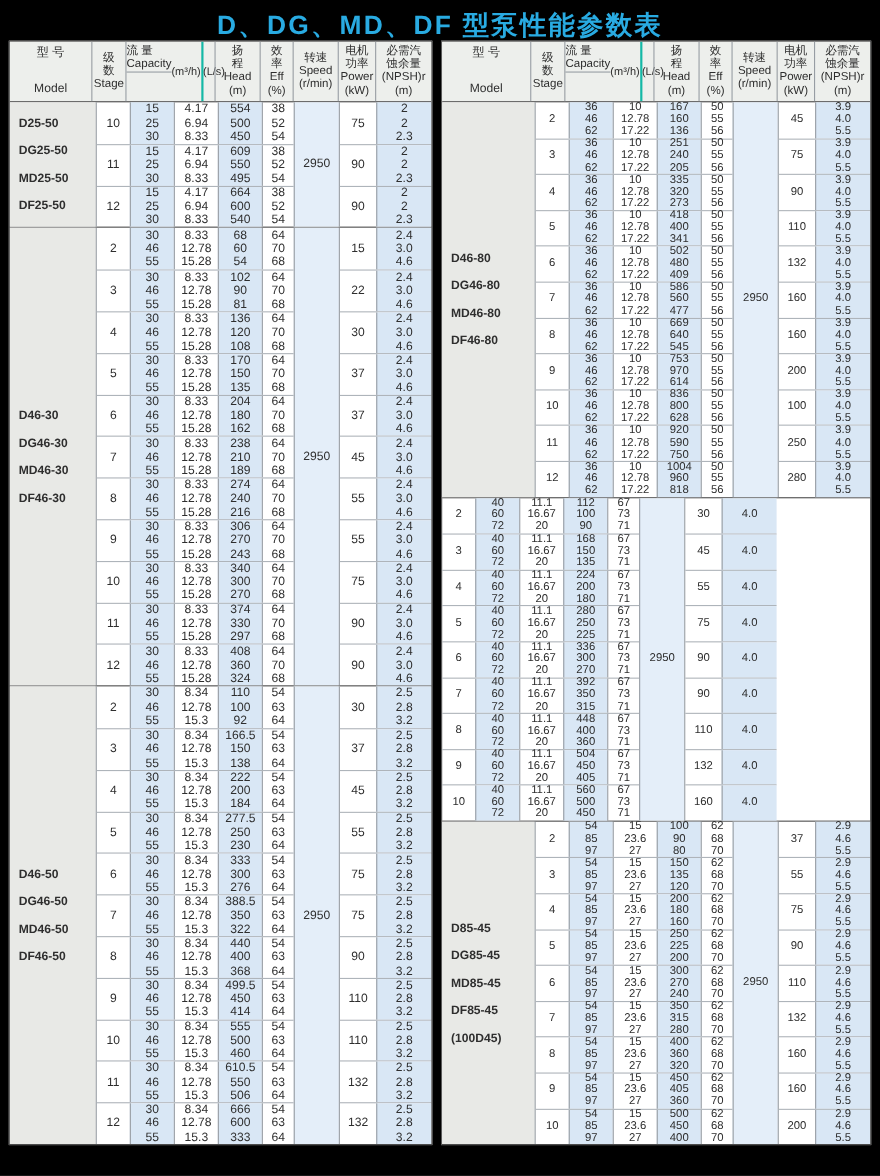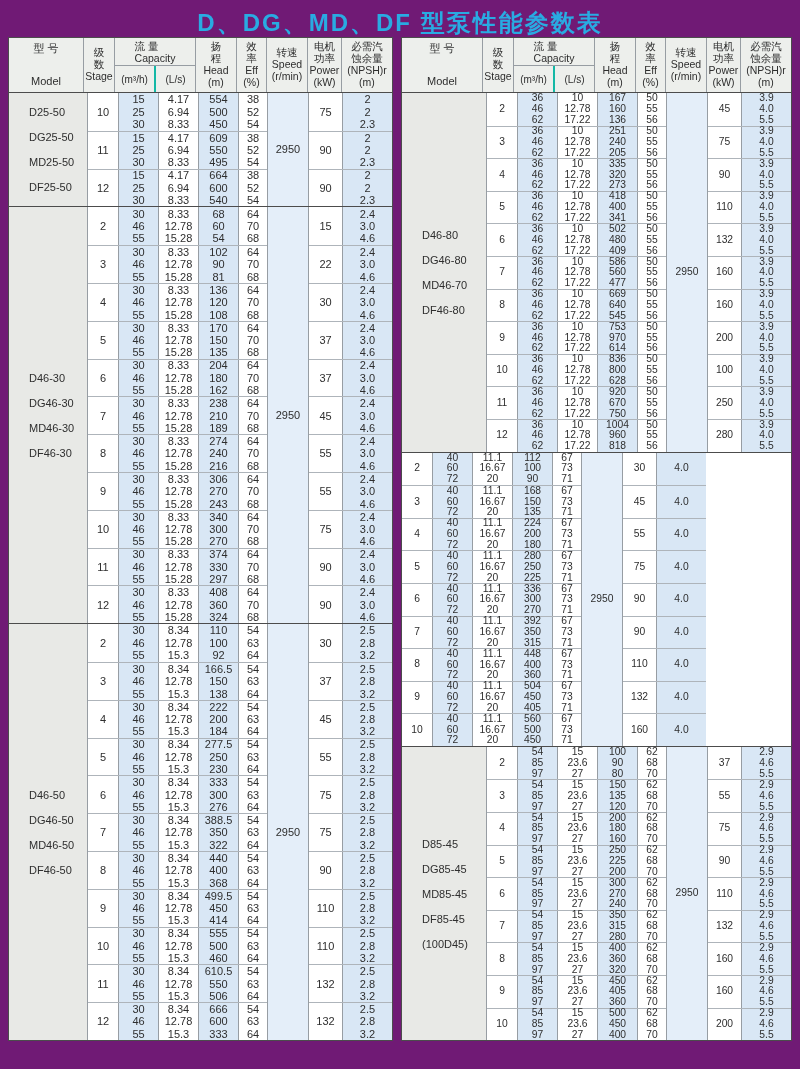--- a/index.html
+++ b/index.html
@@ -1,48 +1,48 @@
 <!DOCTYPE html>
 <html><head>
 <meta charset="utf-8">
 <style>
   html,body{margin:0;padding:0;background:#ffffff;width:800px;}
   body{font-family:"Liberation Sans","DejaVu Sans",sans-serif;color:#2e2e2e;}
-  .page{width:800px;height:1069px;overflow:hidden;background:#701a75;}
+  .page{width:800px;height:1069px;overflow:hidden;background:#000000;}
   .title{ text-align:center; font-size:24px; font-weight:bold; letter-spacing:2px;
           padding-top:7px; height:37px; box-sizing:border-box;}
   .tables{display:flex; gap:8px; padding:0 8px; align-items:flex-start;}
   .tbl{border:1.5px solid #4c4c4c; box-sizing:border-box; background:#fff;}
   .tbl-left{width:385px; --rowh:37.8px; --fs:11px; --lh:12.4px;}
   .tbl-right{width:391px; --rowh:32.6px; --fs:10.3px; --lh:10.8px;}
 
   
   .thead{display:flex; height:54px; background:#edefec; border-bottom:1.5px solid #4c4c4c;}
   .thead>div+div{border-left:1px solid #979da3;}
   .hcell{display:flex; align-items:center; justify-content:center; text-align:center;
          font-size:10.5px; line-height:11.8px; white-space:pre-line;}
   .model-h{flex:1; display:flex; flex-direction:column; justify-content:space-between;
            padding:5px 0 4px 0; font-size:11px;}
-  .cap-h{width:80px; display:flex; flex-direction:column;}
+  .cap-h{width:80px; display:flex; }
   .cap-top{height:27px; border-bottom:1px solid #979da3; display:flex; align-items:center;
            justify-content:center; white-space:pre-line; font-size:10.5px; line-height:12px;}
   .cap-sub{flex:1; display:flex;}
   .cap-sub>div{flex:1; display:flex; align-items:center; justify-content:center; font-size:10px;}
   .cap-sub>div+div{border-left:2px solid #14b8a6;}
 
   
   .c-stage{width:30px;} .c-m3h{width:40px;} .c-ls{width:40px;} .c-head{width:40px;}
   .c-eff{width:29px;} .c-speed{width:40px;} .c-power{width:33px;} .c-npsh{width:50px;}
 
   
   .section{display:flex;}
   .section+.section{border-top:1.5px solid #4c4c4c;}
   .section>div+div{border-left:1px solid #979da3;}
   .model-col{flex:1; background:#e8e9e6; display:flex; flex-direction:column;
-             justify-content:center; gap:13px; padding-left:20px; font-size:11px;}
+             justify-content:center; gap:13px; padding-left:8px; font-size:11px;font-weight:bold;}
   .mid,.rightcol{display:flex; flex-direction:column;}
   .srow{display:flex; height:var(--rowh); box-sizing:border-box;}
   .srow+.srow{border-top:1px solid #aeb4ba;}
   .srow>div+div{border-left:1px solid #979da3;}
   .cell{display:flex; flex-direction:column; align-items:center; justify-content:center;
         font-size:var(--fs); box-sizing:border-box;}
   .ln{line-height:var(--lh); white-space:nowrap;}
   .bg-blue{background:#d9e7f5;}
   .speed-col{background:#e4eef9; display:flex; align-items:center; justify-content:center;
              font-size:var(--fs);}
@@ -1051,21 +1051,21 @@
         <div class="hcell c-npsh">必需汽
 蚀余量
 (NPSH)r
 (m)</div>
       </div>
       <div>
           <div class="section">
             <div class="model-col">
               <div>D46-80</div>
               <div>DG46-80</div>
-              <div>MD46-70</div>
+              <div>MD46-80</div>
               <div>DF46-80</div>
             </div>
             <div class="mid">
               <div class="srow">
                 <div class="cell c-stage">
                   <div class="ln">2</div>
                 </div>
                 <div class="cell c-m3h bg-blue">
                   <div class="ln">36</div>
                   <div class="ln">46</div>
@@ -1296,21 +1296,21 @@
                   <div class="ln">46</div>
                   <div class="ln">62</div>
                 </div>
                 <div class="cell c-ls">
                   <div class="ln">10</div>
                   <div class="ln">12.78</div>
                   <div class="ln">17.22</div>
                 </div>
                 <div class="cell c-head bg-blue">
                   <div class="ln">920</div>
-                  <div class="ln">670</div>
+                  <div class="ln">590</div>
                   <div class="ln">750</div>
                 </div>
                 <div class="cell c-eff">
                   <div class="ln">50</div>
                   <div class="ln">55</div>
                   <div class="ln">56</div>
                 </div>
               </div>
               <div class="srow">
                 <div class="cell c-stage">

